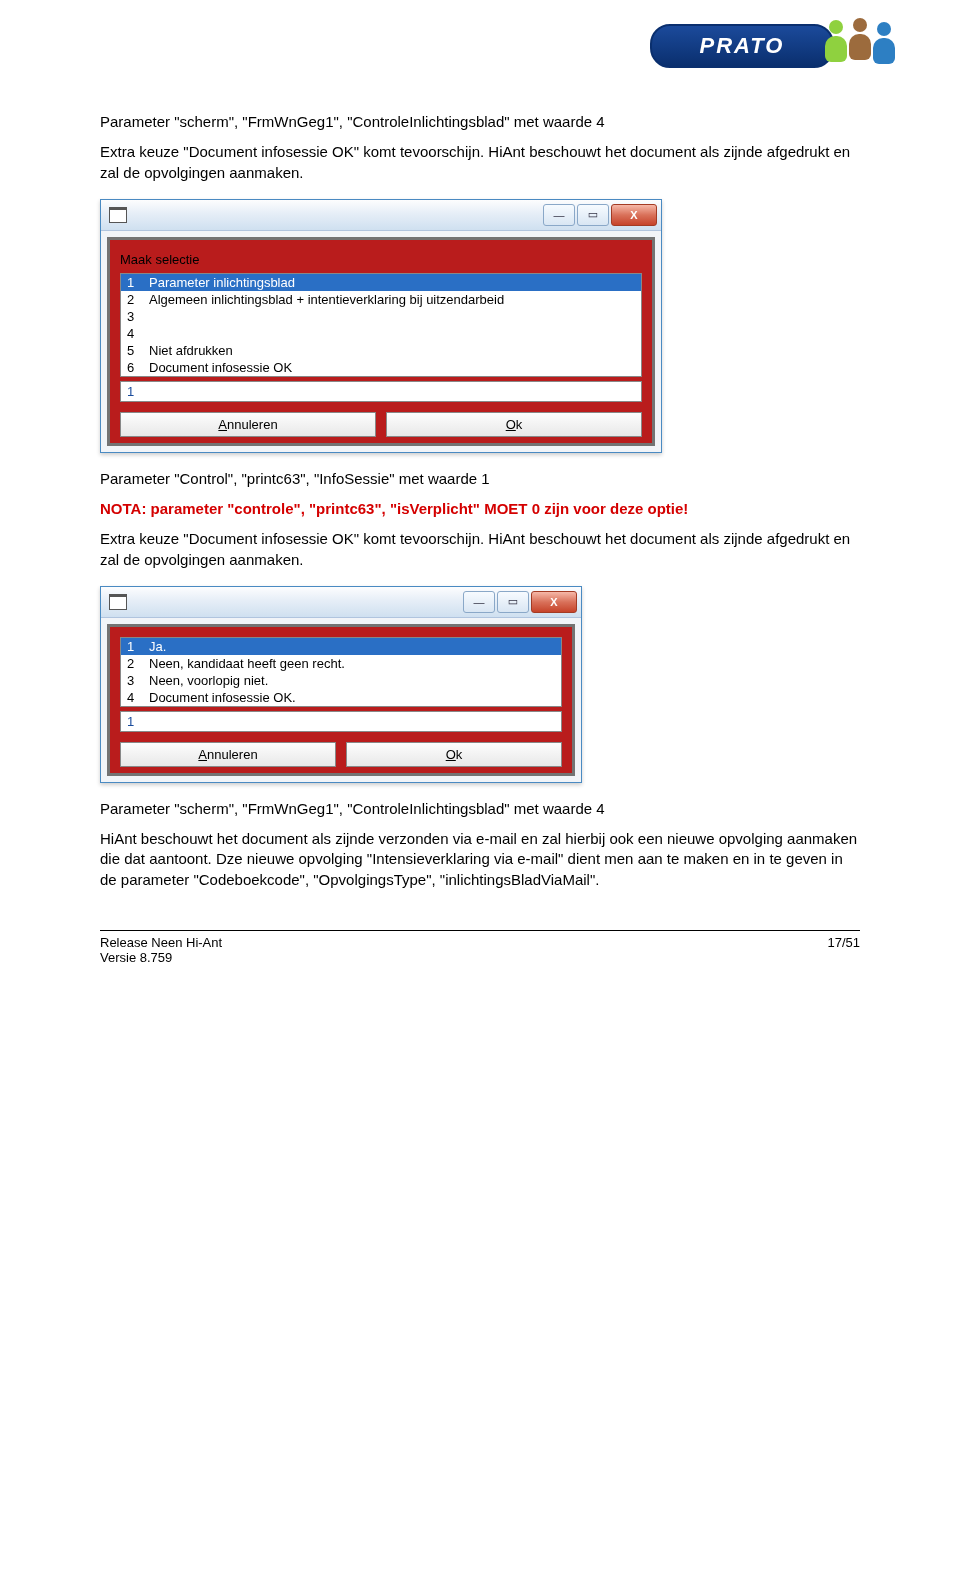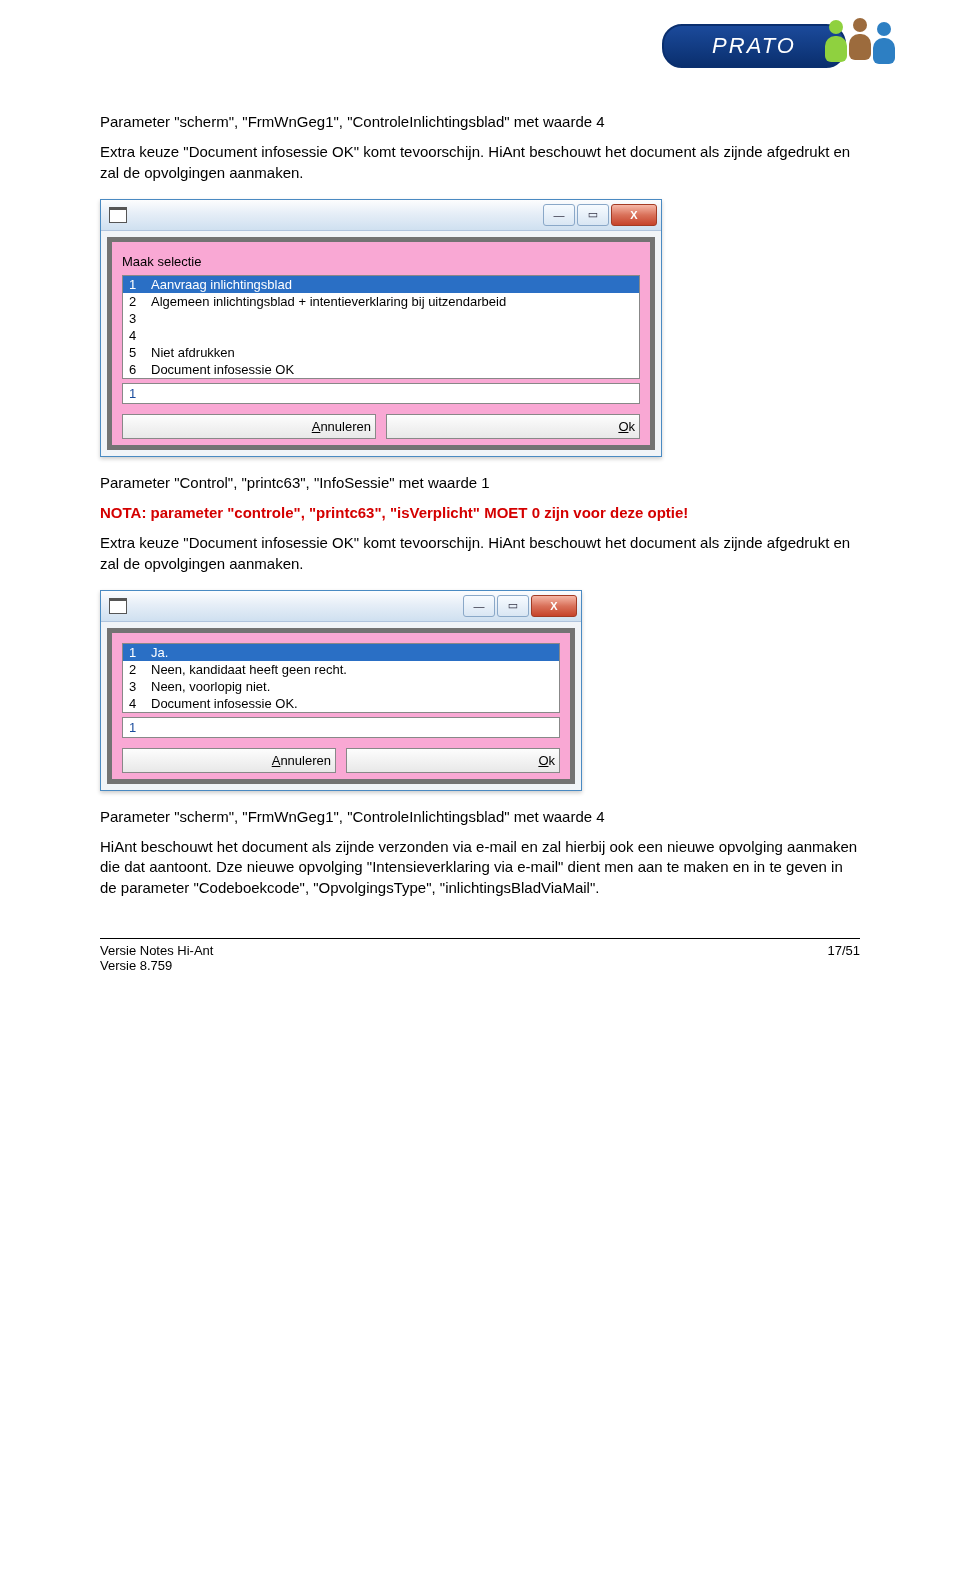--- a/index.html
+++ b/index.html
@@ -18,32 +18,32 @@
     justify-content: flex-end;
     padding: 12px 60px 0 0;
   }
   .logo {
     width: 250px;
     height: 60px;
     position: relative;
   }
   .logo-bar {
     position: absolute;
-    left: 12px;
+    left: 0;
     top: 12px;
     width: 180px;
     height: 40px;
     background: linear-gradient(#1b4a9b, #0a2f6e);
     border-radius: 20px;
     border: 2px solid #0a2f6e;
     display: flex;
     align-items: center;
     justify-content: center;
     color: #fff;
-    font-weight: 400;
+    font-weight: 700;
     font-size: 22px;
     font-style: italic;
     letter-spacing: 2px;
   }
   .logo-people {
     position: absolute;
     right: 0;
     top: 0;
     width: 80px;
     height: 60px;
@@ -122,23 +122,23 @@
     font-size: 11px; color: #334;
   }
   .winbtn.close {
     background: linear-gradient(#f6b8a8, #d9715a 50%, #c6432a);
     border: 1px solid #a33b24;
     color: #fff;
     width: 44px;
     font-weight: bold;
   }
   .dlg-body {
-    background: #f9a8d4;
+    background: #b91c1c;
     margin: 6px;
-    border: 5px solid #737373;
+    border: 3px solid #737373;
     padding: 10px 10px 6px;
   }
   .dlg-label {
     margin: 2px 0 6px;
   }
   .list {
     border: 1px solid #888;
     background: #fff;
     font-size: 13px;
   }
@@ -160,21 +160,21 @@
     display: flex;
     justify-content: space-between;
     gap: 10px;
     margin-top: 10px;
   }
   .dlgbtn {
     flex: 1;
     border: 1px solid #888;
     background: linear-gradient(#fdfdfd, #e8e8e8);
     padding: 4px;
-    text-align: right;
+    text-align: center;
     font-size: 13px;
   }
   .dlgbtn .ul { text-decoration: underline; }
   hr.footer {
     margin: 40px 0 4px;
     border: none;
     border-top: 1px solid #000;
   }
   .foot {
     display: flex;
@@ -221,21 +221,21 @@
         <div class="winbtn">—</div>
         <div class="winbtn">▭</div>
         <div class="winbtn close">X</div>
       </div>
     </div>
     <div class="dlg-body">
       <div class="dlg-label">Maak selectie</div>
       <div class="list">
         <div class="row sel">
             <span class="num">1</span>
-            <span>Aanvraag inlichtingsblad</span>
+            <span>Parameter inlichtingsblad</span>
           </div>
         <div class="row">
             <span class="num">2</span>
             <span>Algemeen inlichtingsblad + intentieverklaring bij uitzendarbeid</span>
           </div>
         <div class="row">
             <span class="num">3</span>
           </div>
         <div class="row">
             <span class="num">4</span>
@@ -299,18 +299,18 @@
       </div>
     </div>
   </div>
 
   <p>Parameter "scherm", "FrmWnGeg1", "ControleInlichtingsblad" met waarde 4</p>
   <p>HiAnt beschouwt het document als zijnde verzonden via e-mail en zal hierbij ook een nieuwe opvolging aanmaken die dat aantoont. Dze nieuwe opvolging "Intensieverklaring via e-mail" dient men aan te maken en in te geven in de parameter "Codeboekcode", "OpvolgingsType", "inlichtingsBladViaMail".</p>
 
   <hr class="footer">
   <div class="foot">
     <div>
-      <div>Versie Notes Hi-Ant</div>
+      <div>Release Neen Hi-Ant</div>
       <div>Versie 8.759</div>
     </div>
     <div>17/51</div>
   </div>
 </div>
 
 </body></html>

